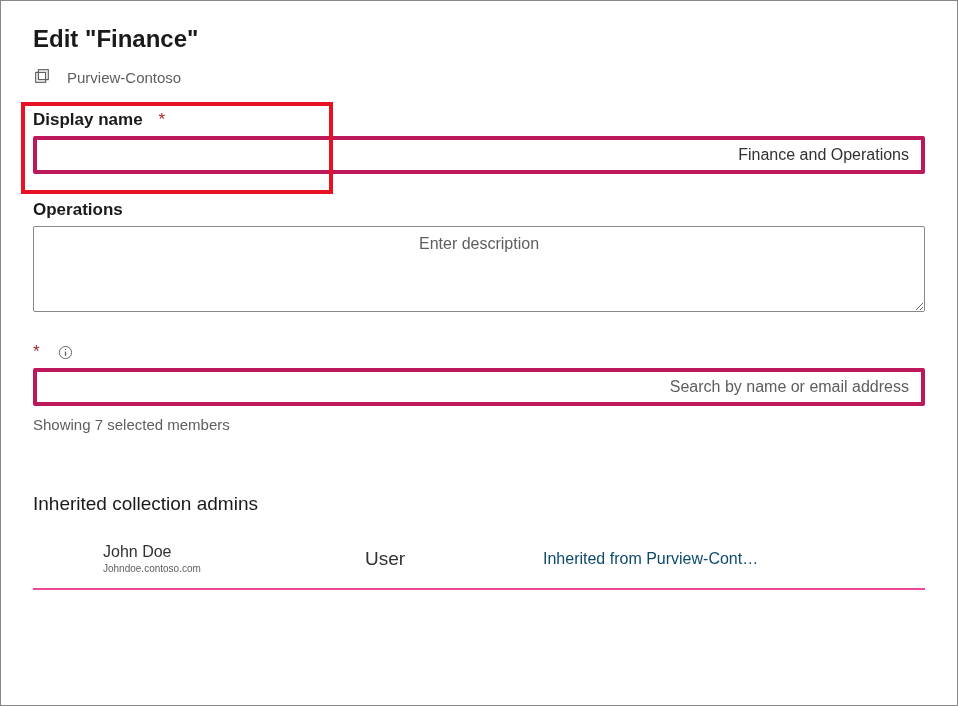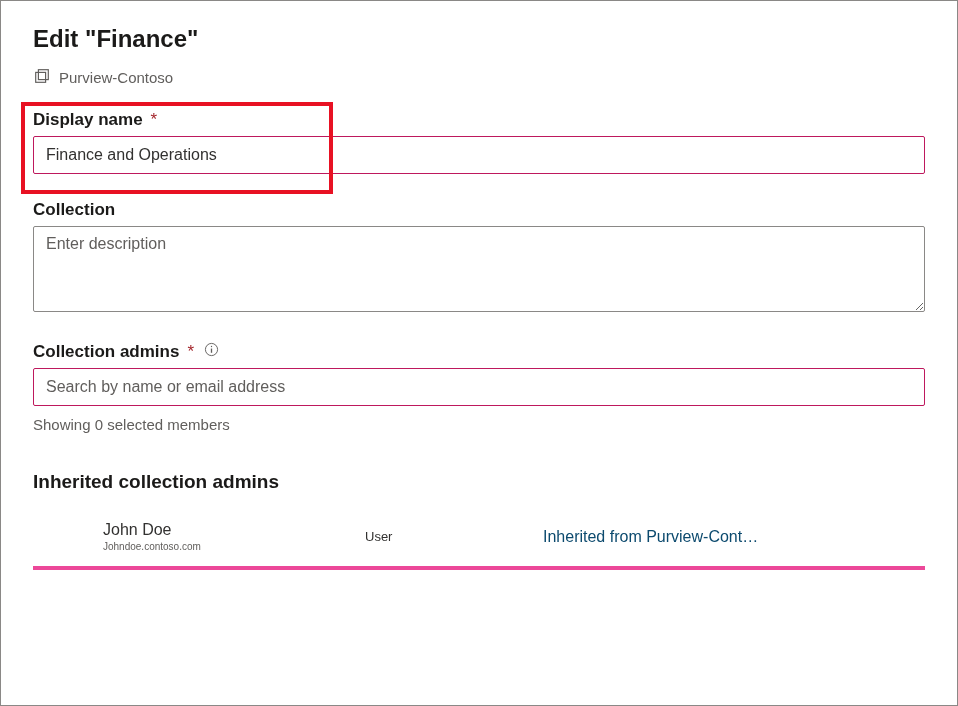--- a/index.html
+++ b/index.html
@@ -18,40 +18,40 @@
   }
   .page-title {
     font-size: 24px;
     font-weight: 600;
     color: #1b1a19;
     margin-bottom: 14px;
   }
   .breadcrumb {
     display: flex;
     align-items: center;
-    gap: 8px;
+    gap: 16px;
     margin-bottom: 22px;
     font-size: 15px;
     color: #605e5c;
   }
   .breadcrumb svg {
     width: 18px;
     height: 18px;
   }
   .field-group {
     margin-bottom: 26px;
   }
   .field-label {
     font-size: 17px;
     font-weight: 600;
     color: #1b1a19;
     margin-bottom: 6px;
     display: flex;
-    align-items: flex-start;
-    gap: 8px;
+    align-items: center;
+    gap: 16px;
   }
   .required {
     color: #a4262c;
     font-weight: 400;
   }
   .info-icon {
     display: inline-flex;
     align-items: center;
     color: #605e5c;
     margin-left: 2px;
@@ -60,83 +60,85 @@
     width: 15px;
     height: 15px;
   }
   .text-input {
     width: 100%;
     height: 38px;
     padding: 6px 12px;
     font-size: 16px;
     font-family: inherit;
     color: #323130;
-    border: 1px solid #be185d;
+    border: 4px solid #be185d;
     border-radius: 2px;
     background: #fff;
+    text-align: right;
   }
   .text-input::placeholder {
     color: #605e5c;
   }
   .textarea-input {
     width: 100%;
     height: 86px;
     padding: 8px 12px;
     font-size: 16px;
     font-family: inherit;
     color: #323130;
     border: 1px solid #8a8886;
     border-radius: 2px;
     background: #fff;
     resize: both;
+    text-align: center;
   }
   .textarea-input::placeholder {
     color: #605e5c;
   }
   .highlight-box {
     border: 4px solid #e81123;
     position: absolute;
     pointer-events: none;
   }
   .highlight-wrap {
     position: relative;
   }
   .helper-text {
     font-size: 15px;
     color: #605e5c;
     margin-top: 10px;
   }
   .section-heading {
     font-size: 19px;
-    font-weight: 700;
+    font-weight: 400;
     color: #1b1a19;
-    margin-top: 38px;
+    margin-top: 60px;
     margin-bottom: 18px;
   }
   .admin-row {
     display: flex;
     align-items: center;
     padding: 10px 0 14px 70px;
-    border-bottom: 4px solid #ec4899;
+    border-bottom: 2px solid #ec4899;
   }
   .admin-name-col {
     flex: 0 0 262px;
   }
   .admin-name {
     font-size: 16px;
     color: #323130;
     margin-bottom: 2px;
   }
   .admin-email {
     font-size: 10px;
     color: #605e5c;
   }
   .admin-type-col {
     flex: 0 0 178px;
-    font-size: 13px;
+    font-size: 19px;
     color: #323130;
   }
   .admin-inherited-col {
     flex: 1;
     font-size: 16px;
     color: #0c4a6e;
     white-space: nowrap;
     overflow: hidden;
     text-overflow: ellipsis;
   }
@@ -162,39 +164,38 @@
       <span>Display name</span>
       <span class="required">*</span>
     </div>
     <input type="text" class="text-input" value="Finance and Operations" style="">
   </div>
   <div class="highlight-box" style="left:-12px; top:-8px; width:312px; height:92px;"></div>
 </div>
 
 <div class="field-group">
   <div class="field-label">
-    <span>Collection</span>
+    <span>Operations</span>
   </div>
   <textarea class="textarea-input" placeholder="Enter description" style=""></textarea>
 </div>
 
 <div class="field-group">
   <div class="field-label">
-    <span>Collection admins</span>
     <span class="required">*</span>
     <span class="info-icon">
       <svg viewBox="0 0 16 16" fill="none" stroke="#605e5c" stroke-width="1">
         <circle cx="8" cy="8" r="6.5"></circle>
         <line x1="8" y1="7" x2="8" y2="11.5" stroke-width="1.4"></line>
         <circle cx="8" cy="4.8" r="0.7" fill="#605e5c" stroke="none"></circle>
       </svg>
     </span>
   </div>
   <input type="text" class="text-input" placeholder="Search by name or email address" style="">
-  <div class="helper-text">Showing 0 selected members</div>
+  <div class="helper-text">Showing 7 selected members</div>
 </div>
 
 <h2 class="section-heading">Inherited collection admins</h2>
 
 <div class="admin-row">
   <div class="admin-name-col">
     <div class="admin-name">John Doe</div>
     <div class="admin-email">Johndoe.contoso.com</div>
   </div>
   <div class="admin-type-col">User</div>

